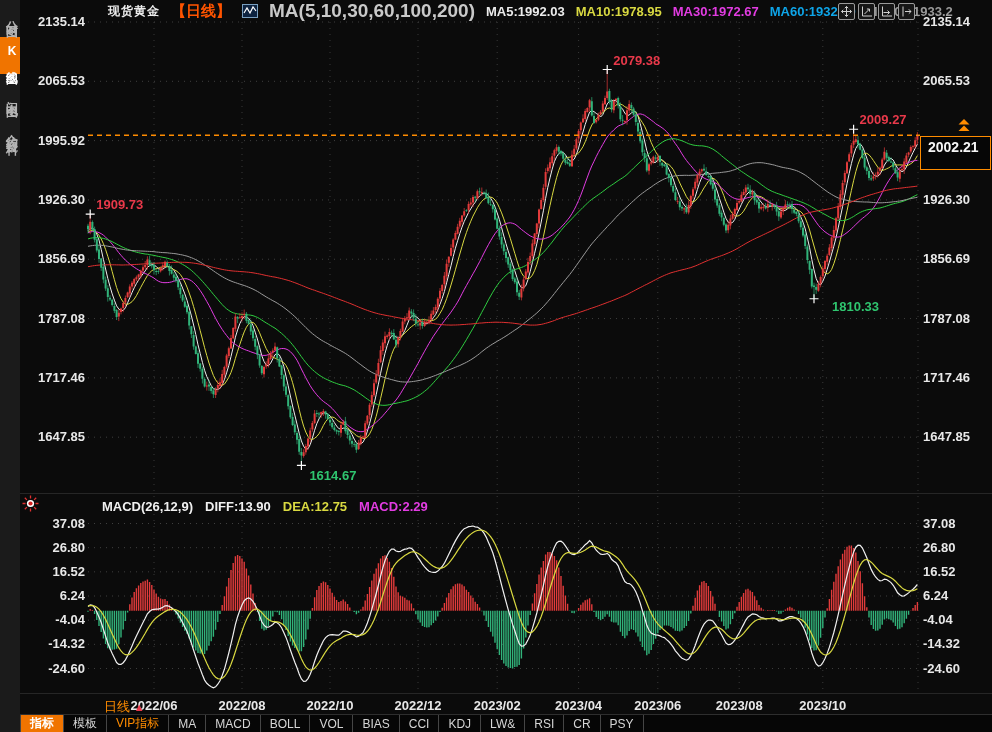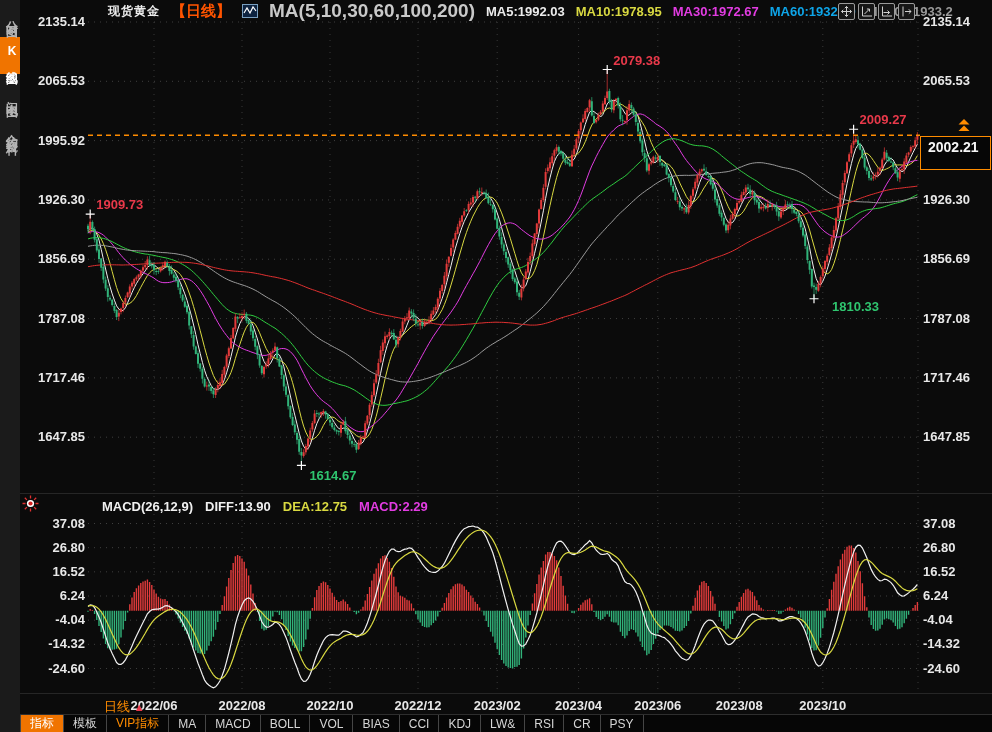--- a/index.html
+++ b/index.html
@@ -27,21 +27,21 @@
   
   .price-tag{position:absolute;left:920px;top:136px;width:71px;height:34px;border:1px solid #ff8c00;background:#060606;
              color:#f5f5f5;font-size:14px;font-weight:bold;line-height:21px;padding-left:7px;box-sizing:border-box;z-index:6;}
   .uparrows{position:absolute;left:955px;top:119px;z-index:6;}
   
   .period-label{position:absolute;left:104px;top:698px;font-size:13px;font-weight:normal;color:#ff8c00;z-index:6;cursor:pointer;}
   .period-label .arr{color:#e8394a;font-size:11px;}
   .tabs-row{position:absolute;left:20px;right:0;bottom:0;height:17px;background:#060606;border-top:1px solid #2e2e2e;
             display:flex;align-items:stretch;font-size:12px;color:#d5d5d5;z-index:6;}
   .tab{padding:0 9px;display:flex;align-items:center;border-right:1px solid #454545;cursor:pointer;}
-  .tab:first-child{border-left:1px solid #454545;}
+  .tab:first-child{border-left:1px solid #454545;font-weight:bold;}
   .tab.sel{background:#f07400;color:#fff;}
   .tab.vip{color:#ff8c00;}
   .tab.box{background:#14532d;margin-left:6px;border:none;margin-top:36px;}
 </style>
 </head>
 <body>
 
 <div class="root">
 
   <svg id="chart" width="992" height="732" style="position:absolute;left:0;top:0;">

